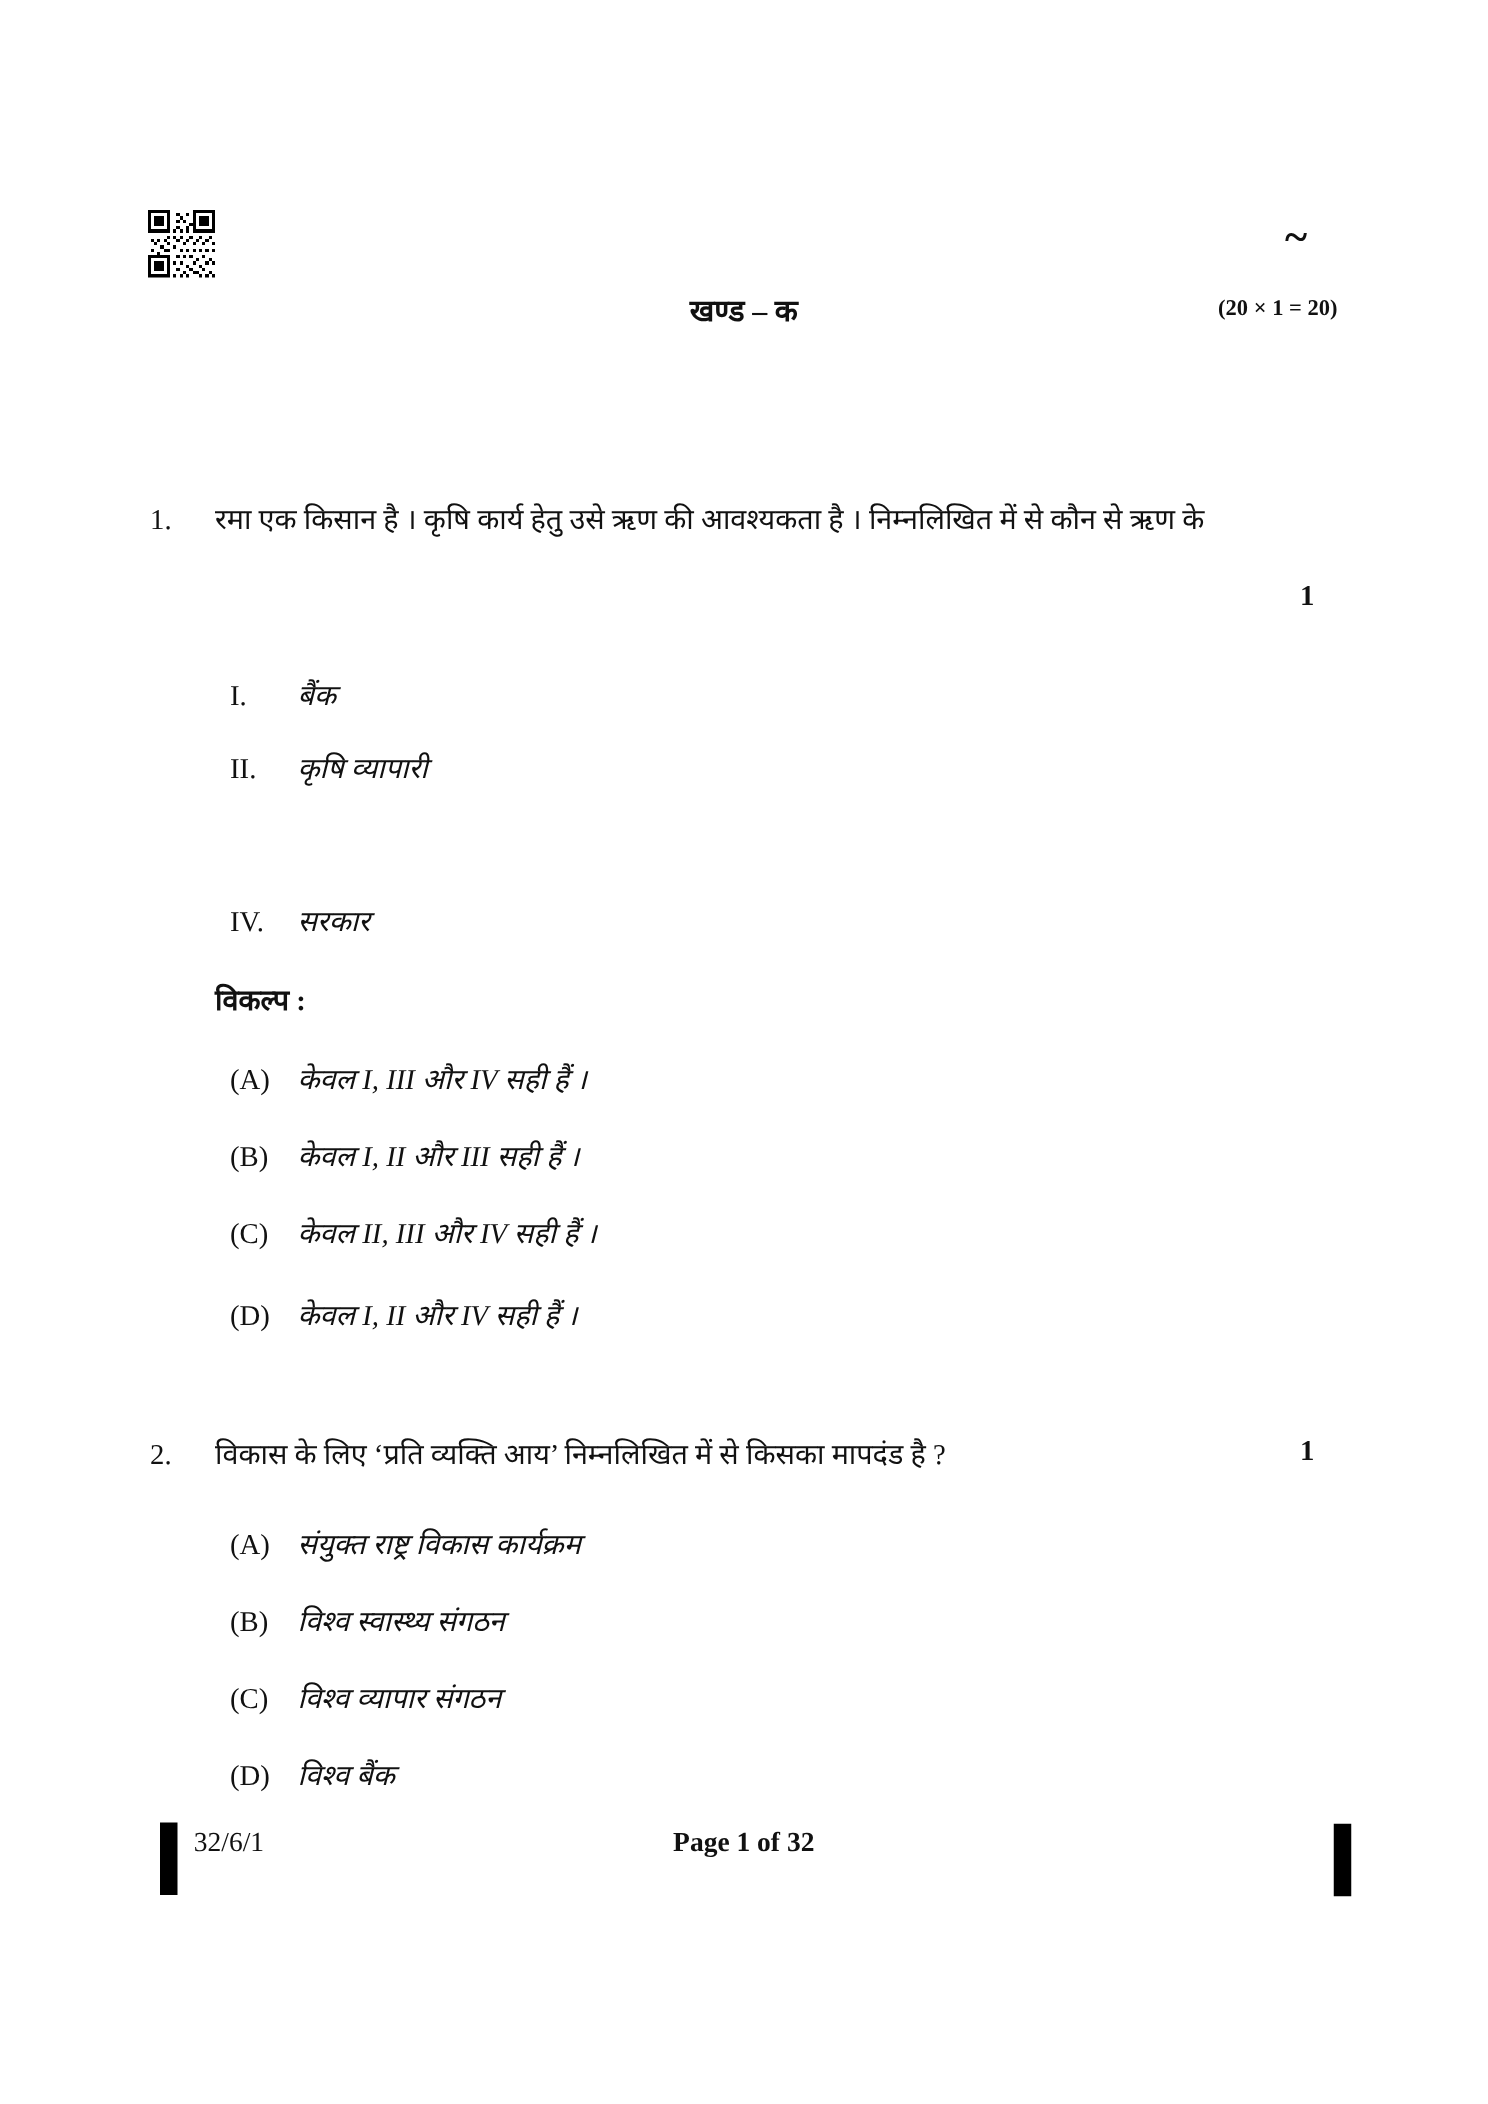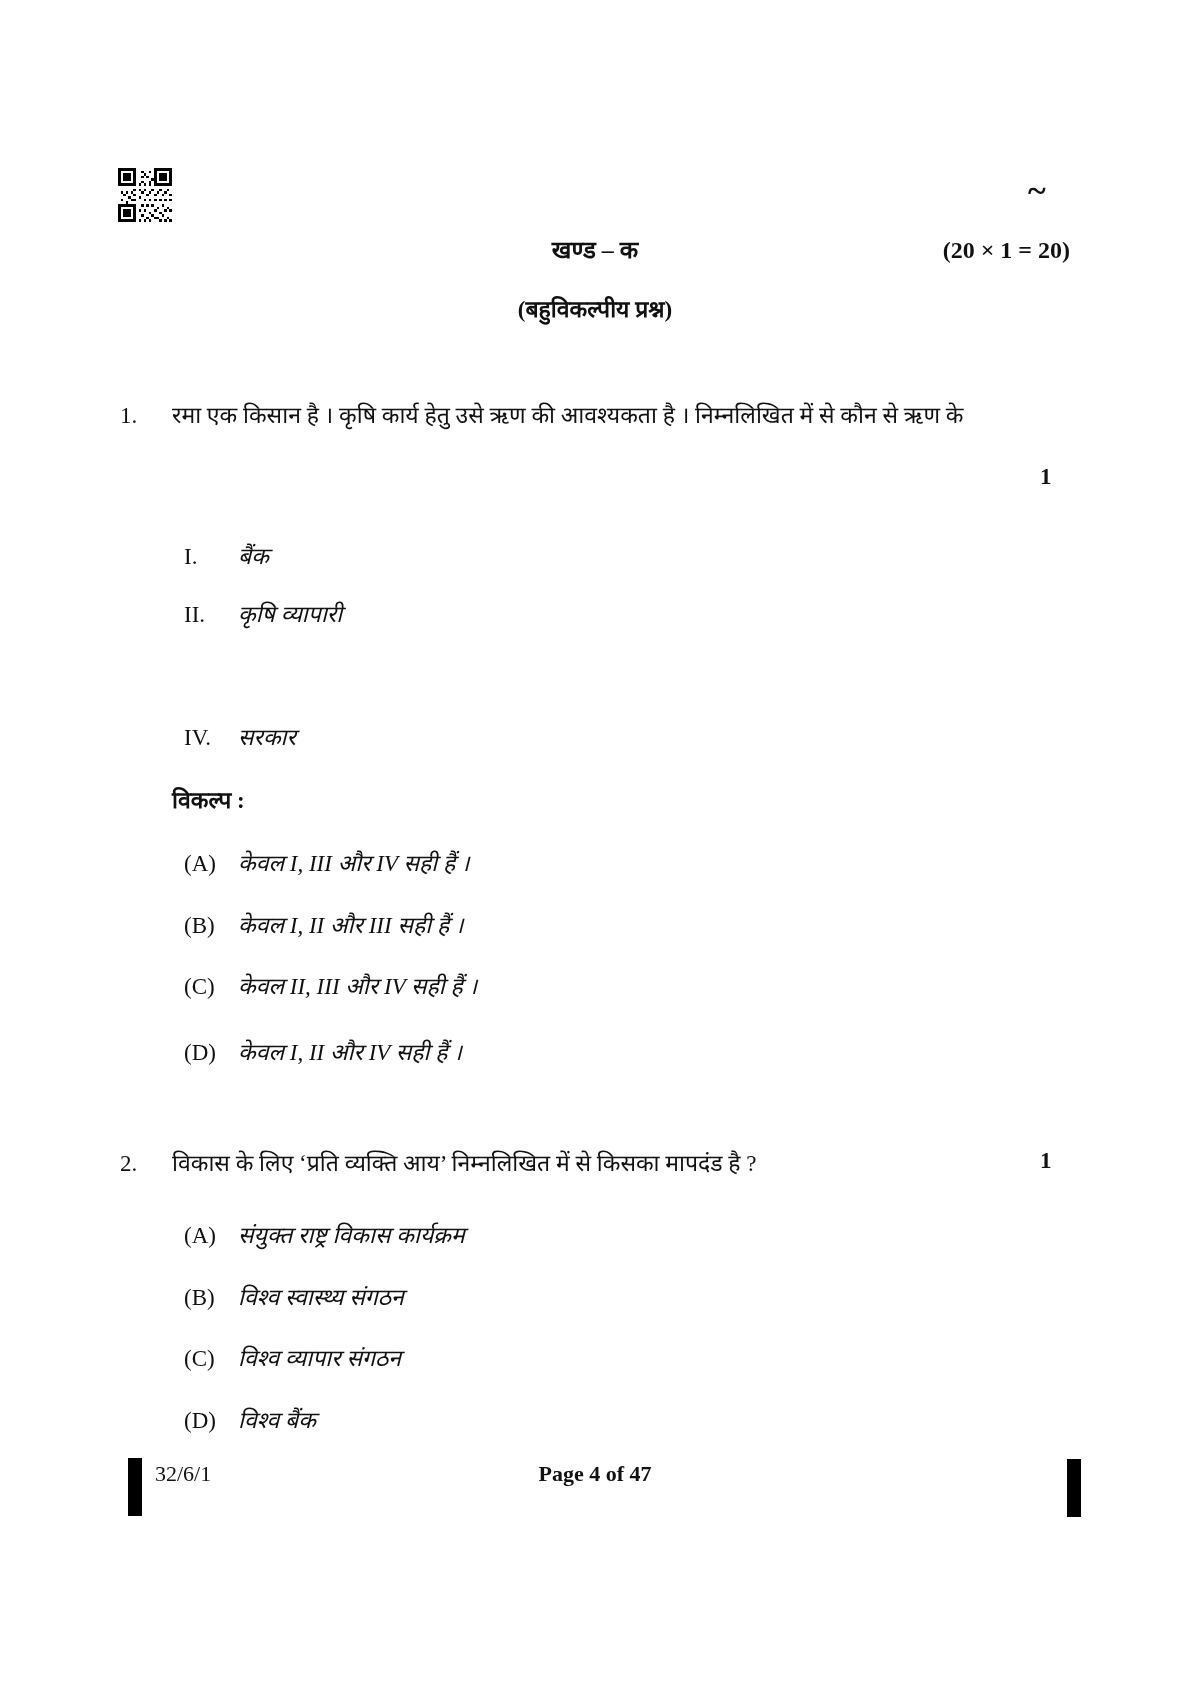--- a/index.html
+++ b/index.html
@@ -16,21 +16,21 @@
   .dev{font-size:23px;line-height:1.35;}
   .serif{font-size:23px;line-height:1.35;}
   .qnum{left:120px;}
   .qtext{left:172px;}
   .sublabel{left:184px;}
   .subtext{left:238px;font-style:italic;}
   .marks{left:1040px;font-weight:bold;font-size:23px;}
   .center-text{left:0;right:0;text-align:center;}
   .bold{font-weight:bold;}
   .section-title{font-size:24px;}
-  .marks-scheme{right:120px;font-size:24px;}
+  .marks-scheme{right:120px;font-size:18px;}
   .tilde{position:absolute;left:1028px;top:172px;font-size:34px;font-weight:bold;}
   .qr{position:absolute;left:118px;top:168px;width:54px;height:54px;}
   .footer-bar{position:absolute;width:14px;height:58px;background:#000;}
   .footer-bar.leftb{left:128px;top:1458px;}
   .footer-bar.rightb{left:1067px;top:1459px;}
   .paper-code{position:absolute;left:155px;top:1461px;font-weight:normal;font-size:22px;}
   .page-number{position:absolute;left:0;right:0;top:1461px;text-align:center;font-weight:bold;font-size:22px;}
 </style>
 </head>
 <body>
@@ -44,23 +44,20 @@
     <path fill="#000" d="M9 1h1v1H9z M10 2h1v1h-1z M12 1h1v1h-1z M9 3h1v1H9z M11 3h1v1h-1z M13 4h1v1h-1z M9 5h1v1H9z M12 5h1v1h-1z M8 6h1v1H8z M10 6h1v1h-1z M12 6h1v1h-1z M6 8h1v1H6z M6 10h1v1H6z M6 12h1v1H6z M1 9h1v1H1z M3 9h1v1H3z M5 9h1v1H5z M2 10h1v1H2z M4 11h1v1H4z M1 12h1v1H1z M3 13h1v1H3z M5 12h1v1H5z M8 8h1v1H8z M9 9h1v1H9z M10 8h1v1h-1z M11 10h1v1h-1z M12 9h1v1h-1z M13 8h1v1h-1z M14 10h1v1h-1z M15 9h1v1h-1z M16 8h1v1h-1z M17 10h1v1h-1z M18 9h1v1h-1z M19 8h1v1h-1z M20 10h1v1h-1z M8 11h1v1H8z M10 12h1v1h-1z M12 12h1v1h-1z M14 12h1v1h-1z M16 12h1v1h-1z M18 12h1v1h-1z M20 12h1v1h-1z M9 14h1v1H9z M11 14h1v1h-1z M13 14h1v1h-1z M15 15h1v1h-1z M17 14h1v1h-1z M19 15h1v1h-1z M8 16h1v1H8z M10 16h1v1h-1z M12 17h1v1h-1z M14 16h1v1h-1z M16 17h1v1h-1z M18 16h1v1h-1z M20 16h1v1h-1z M9 18h1v1H9z M11 19h1v1h-1z M13 18h1v1h-1z M15 19h1v1h-1z M17 18h1v1h-1z M19 19h1v1h-1z M20 20h1v1h-1z M8 20h1v1H8z M10 20h1v1h-1z M12 20h1v1h-1z M14 19h1v1h-1z M16 20h1v1h-1z M18 20h1v1h-1z"></path>
   </svg>
 
   <div class="tilde">~</div>
 
   <div class="line" style="top:234px">
     <span class="center-text dev bold section-title">खण्ड – क</span>
     <span class="marks-scheme serif bold" style="left:auto">(20 × 1 = 20)</span>
   </div>
 
-  <div class="line" style="top:294px">
-    <span class="center-text dev bold">(बहुविकल्पीय प्रश्न)</span>
-  </div>
 
   <div class="line" style="top:400px">
     <span class="qnum serif">1.</span>
     <span class="qtext dev">रमा एक किसान है । कृषि कार्य हेतु उसे ऋण की आवश्यकता है । निम्नलिखित में से कौन से ऋण के</span>
   </div>
   <div class="line" style="top:464px">
     <span class="marks">1</span>
   </div>
 
   <div class="line" style="top:541px">
@@ -115,16 +112,16 @@
     <span class="sublabel serif">(C)</span>
     <span class="subtext dev">विश्व व्यापार संगठन</span>
   </div>
   <div class="line" style="top:1405px">
     <span class="sublabel serif">(D)</span>
     <span class="subtext dev">विश्व बैंक</span>
   </div>
 
   <div class="footer-bar leftb"></div>
   <div class="paper-code">32/6/1</div>
-  <div class="page-number">Page 4 of 47</div>
+  <div class="page-number">Page 1 of 32</div>
   <div class="footer-bar rightb"></div>
 
 </div>
 
 </body></html>

